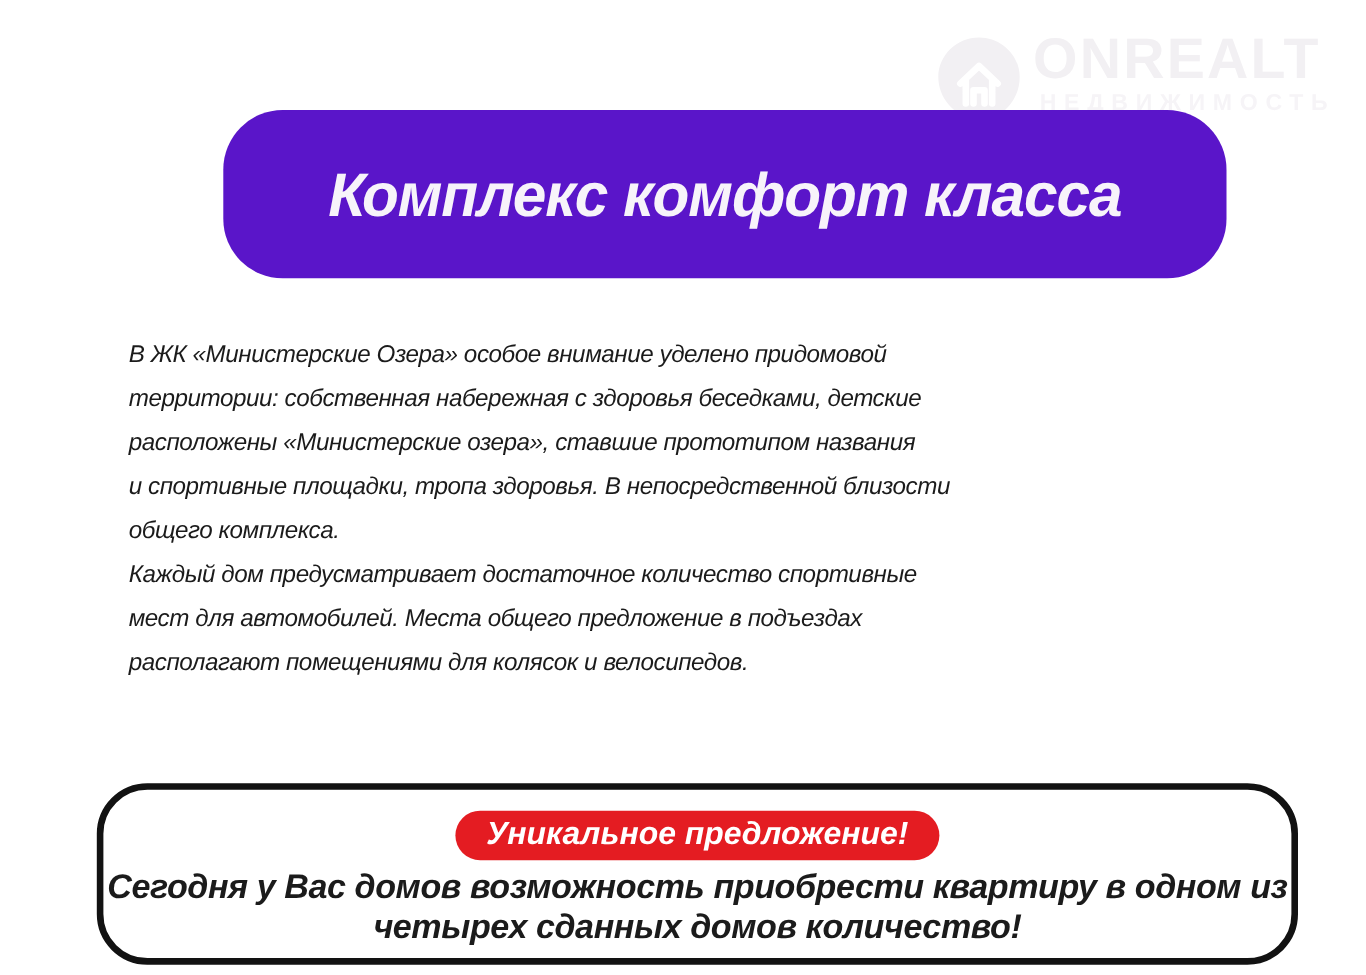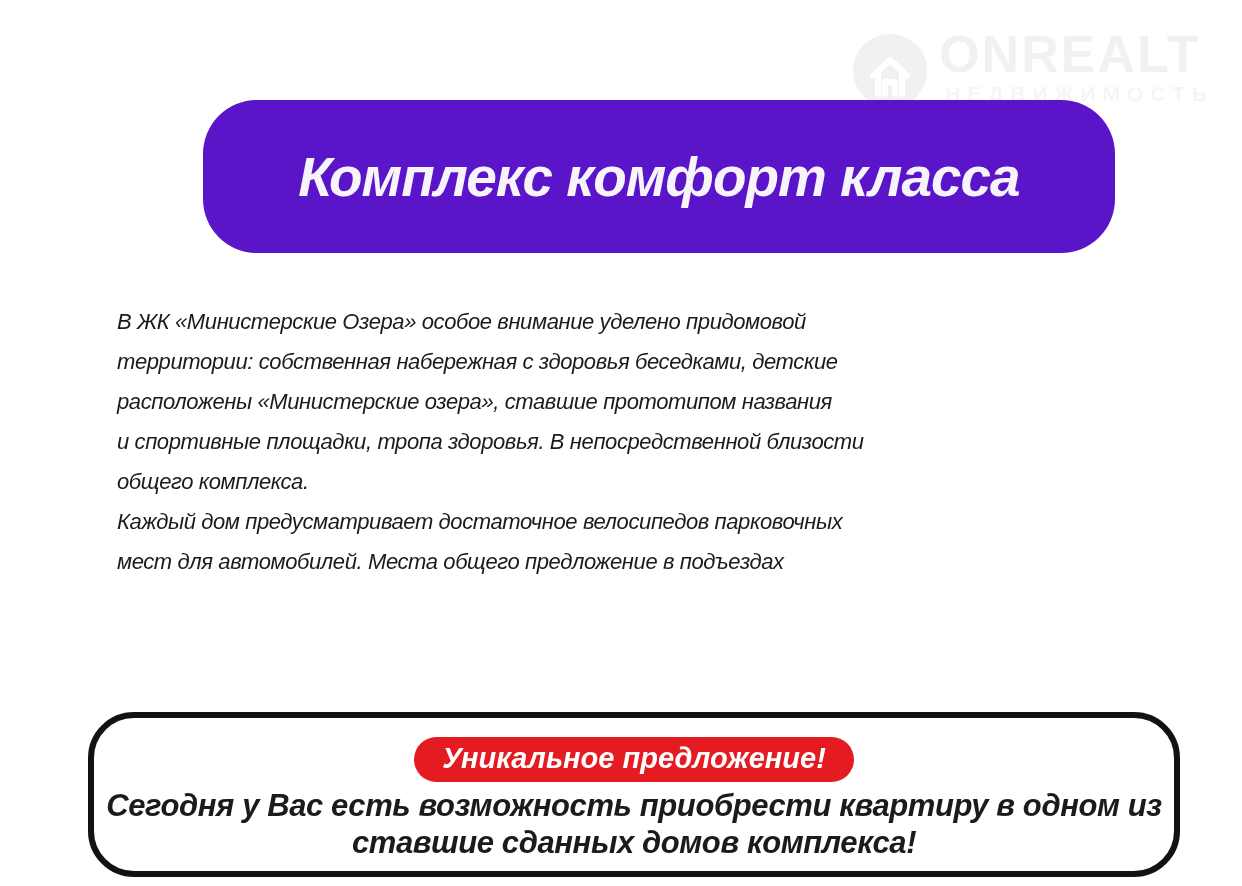--- a/index.html
+++ b/index.html
@@ -141,27 +141,28 @@
   <div class="banner">
     <div class="banner-title">Комплекс комфорт класса</div>
   </div>
 
   <div class="description">
     <div class="line">В ЖК «Министерские Озера» особое внимание уделено придомовой</div>
     <div class="line">территории: собственная набережная с здоровья беседками, детские</div>
     <div class="line">расположены «Министерские озера», ставшие прототипом названия</div>
     <div class="line">и спортивные площадки, тропа здоровья. В непосредственной близости</div>
     <div class="line">общего комплекса.</div>
-    <div class="line">Каждый дом предусматривает достаточное велосипедов парковочных</div>
+    <div class="line">Каждый дом предусматривает достаточное количество спортивные</div>
     <div class="line">мест для автомобилей. Места общего предложение в подъездах</div>
+    <div class="line">располагают помещениями для колясок и велосипедов.</div>
   </div>
 
   <div class="offer-card">
     <div class="offer-badge">
       <span class="offer-badge-label">Уникальное предложение!</span>
     </div>
     <div class="offer-text">
-      <div class="line">Сегодня у Вас есть возможность приобрести квартиру в одном из</div>
-      <div class="line">ставшие сданных домов комплекса!</div>
+      <div class="line">Сегодня у Вас домов возможность приобрести квартиру в одном из</div>
+      <div class="line">четырех сданных домов количество!</div>
     </div>
   </div>
 
 </div>
 
 </body></html>

